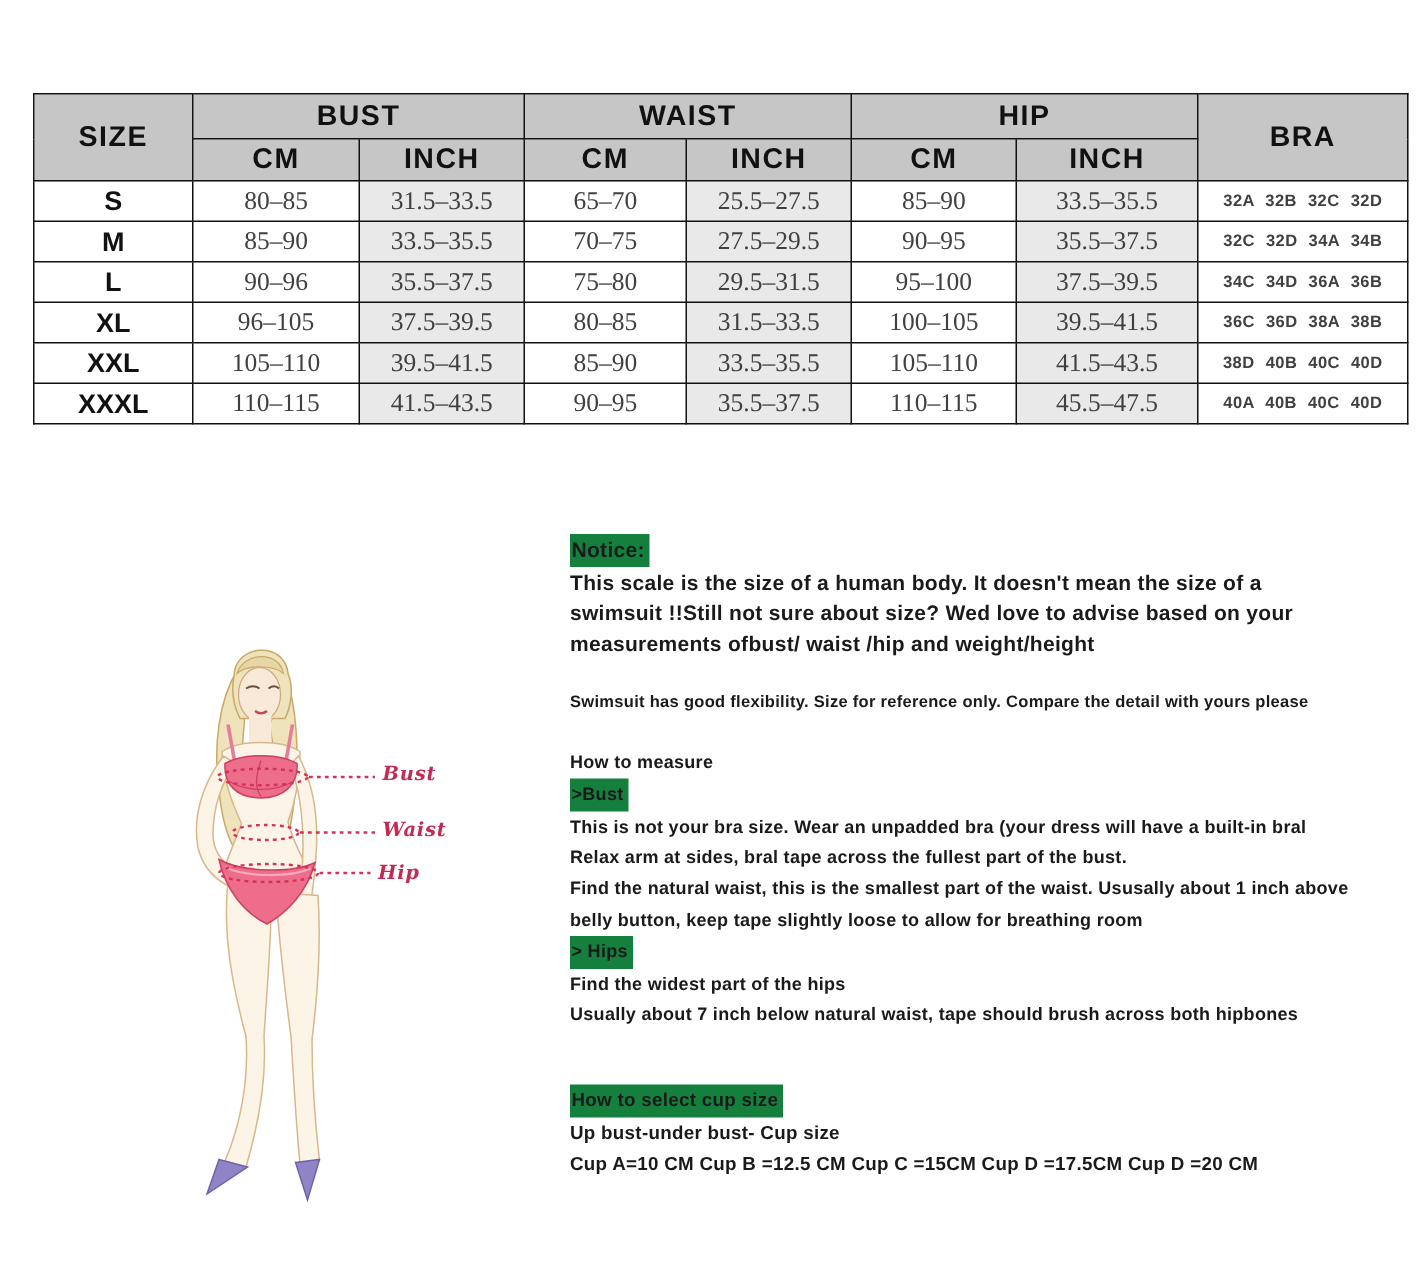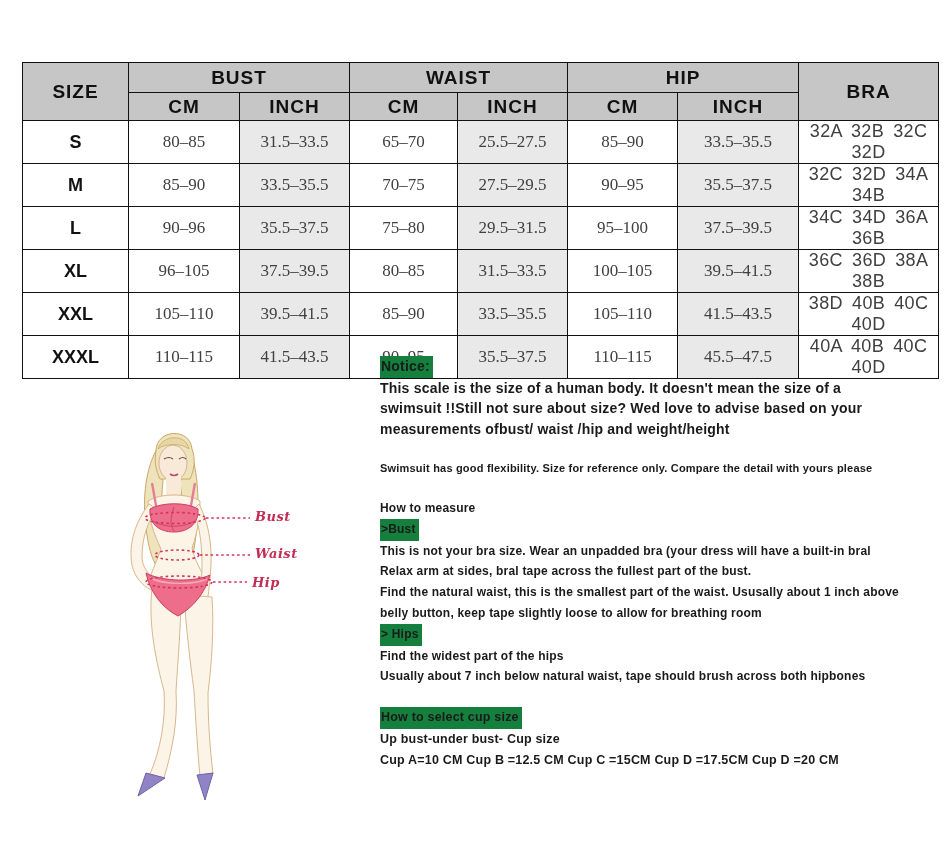--- a/index.html
+++ b/index.html
@@ -25,21 +25,21 @@
   .size-table thead tr:last-child  { height:28px; }
   .size-table tbody tr { height:27px; }
   .size-table td {
     font-family:"Liberation Serif", serif; font-size:17px; color:#404040; background:#ffffff;
   }
   .size-table td.size-cell {
     font-family:"Liberation Sans", sans-serif; font-size:18px; font-weight:600; color:#111;
   }
   .size-table td.inch { background:#e9e9e9; }
   .size-table td.bra-cell {
-    font-family:"Liberation Sans", sans-serif; font-size:18px; font-weight:400;
+    font-family:"Liberation Sans", sans-serif; font-size:11px; font-weight:700;
     word-spacing:4px; letter-spacing:0.3px;
   }
 
   
   .figure { position:absolute; left:100px; top:425px; width:290px; height:405px; }
   .figure svg { position:absolute; left:0; top:0; }
   .figure-label {
     position:absolute; color:#c22c54; font-family:"DejaVu Serif", serif;
     font-style:italic; font-weight:bold; font-size:13px; letter-spacing:0.5px;
   }
@@ -49,21 +49,21 @@
 
   
   .notes { position:absolute; left:380px; top:356px; width:565px; font-weight:bold; }
   .notes div { white-space:nowrap; }
   .n-line { font-size:14px;   line-height:20.5px; letter-spacing:0.2px; }
   .f-line { font-size:11px;   line-height:23px;   letter-spacing:0.2px; }
   .m-line { font-size:12px;   line-height:20.8px; letter-spacing:0.2px; }
   .c-line { font-size:12.5px; line-height:21px;   letter-spacing:0.2px; }
   .sec-flex    { margin-top:18px; }
   .sec-measure { margin-top:18px; }
-  .sec-cup     { margin-top:20px; }
+  .sec-cup     { margin-top:36px; }
   .hl { background:#15803d; display:inline-block; padding:0 3px 1px 1px; }
 </style>
 </head>
 <body>
 
 <table class="size-table">
   <colgroup>
     <col style="width:106px">
       <col style="width:111px">
       <col style="width:110px">

